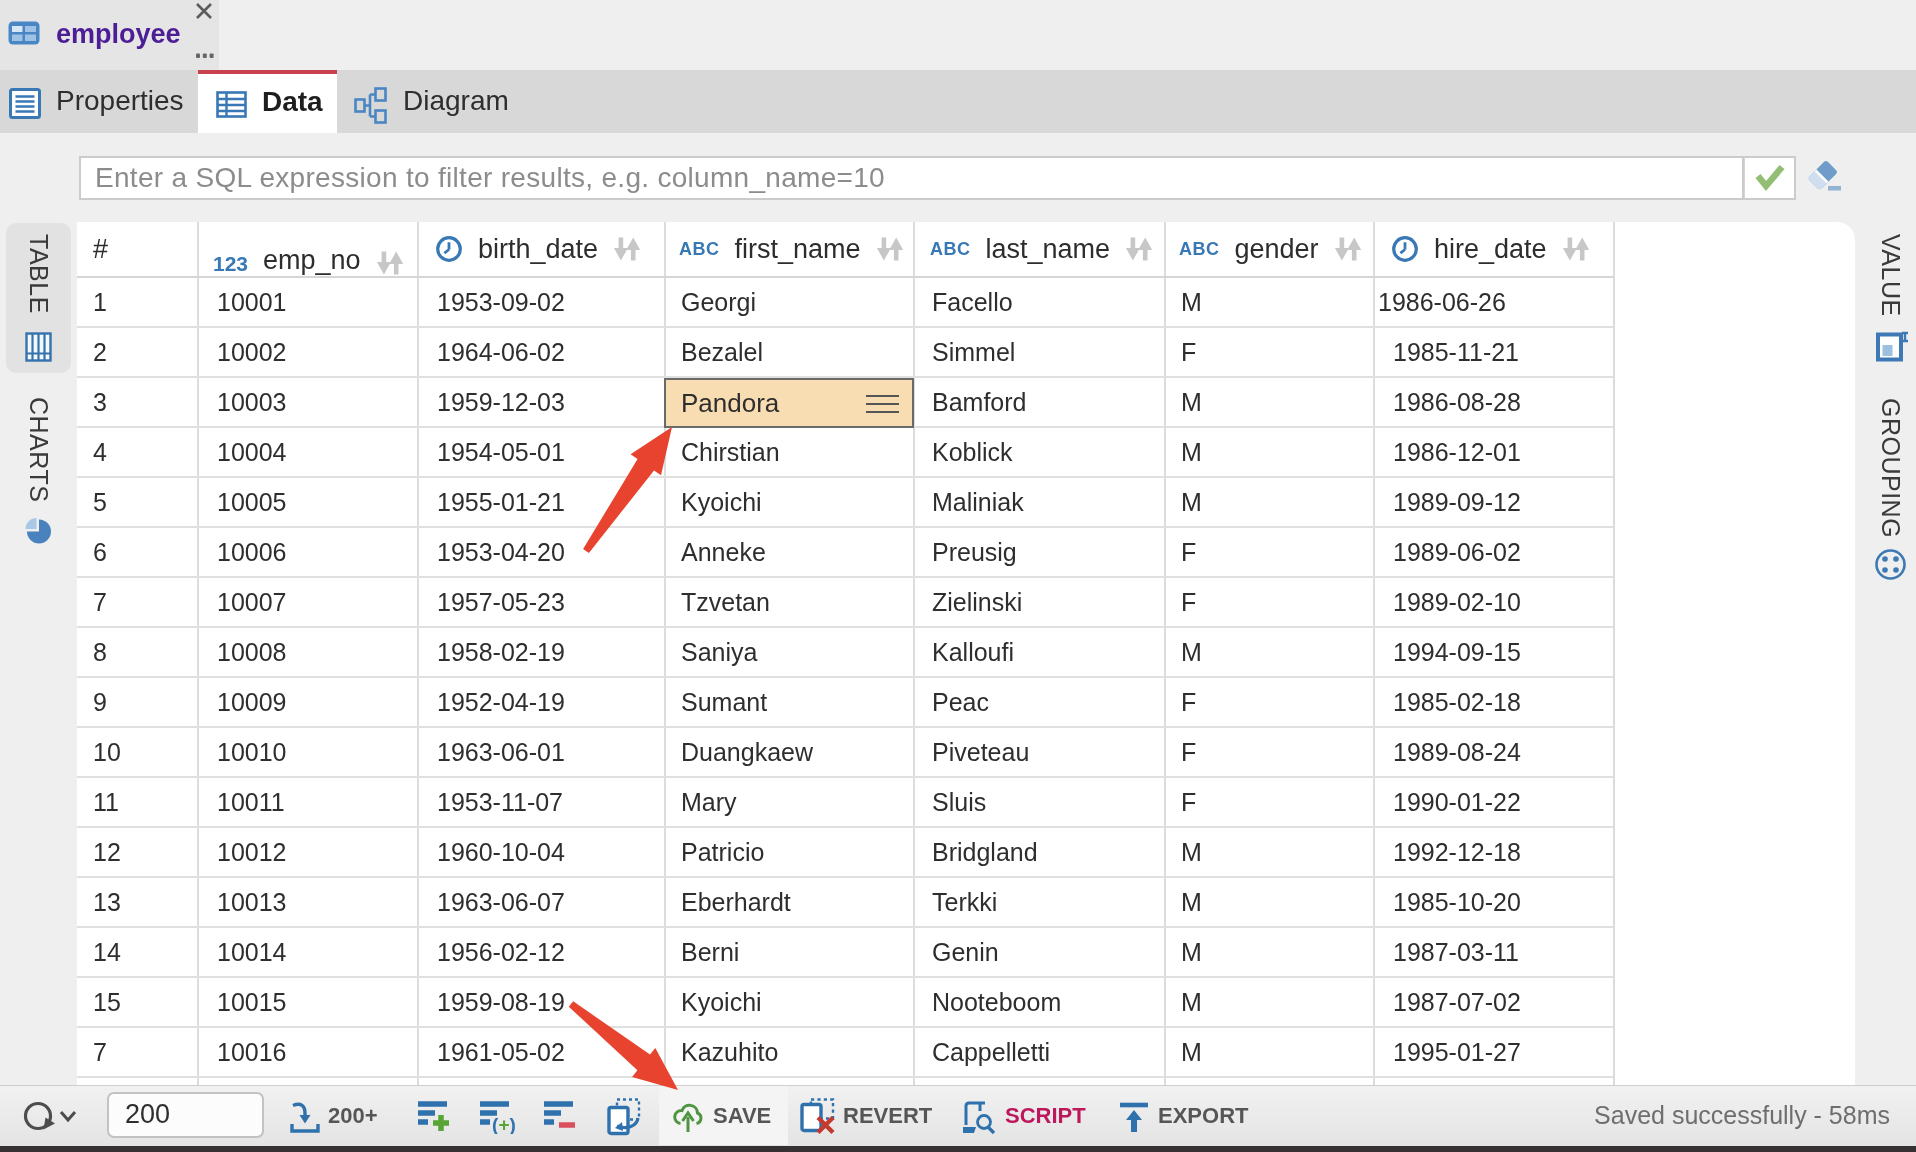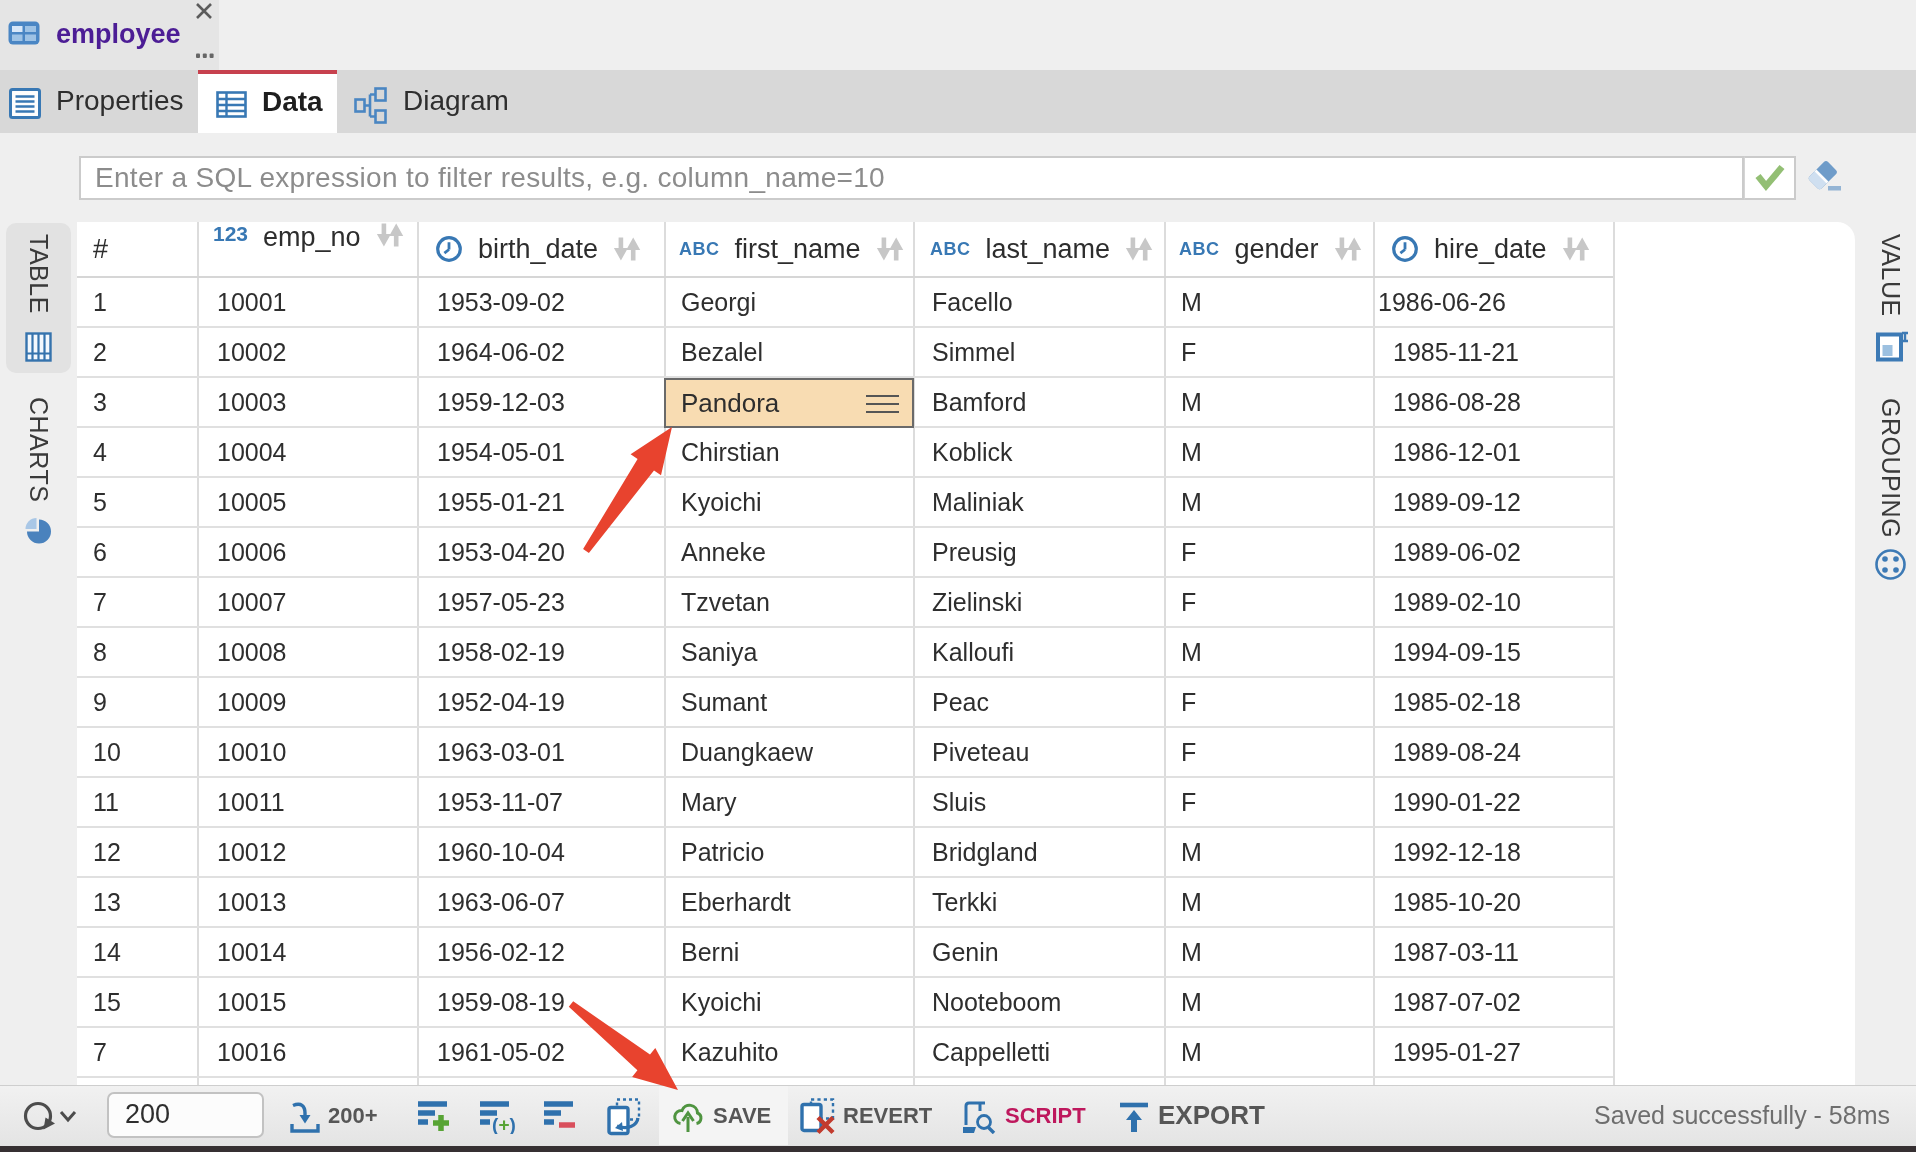--- a/index.html
+++ b/index.html
@@ -105,21 +105,21 @@
 <div class="a" style="left:77px;top:676px;width:1536px;height:2px;background:#e0e0e0"></div>
 <div class="a" style="left:77px;top:726px;width:1536px;height:2px;background:#e0e0e0"></div>
 <div class="a" style="left:77px;top:776px;width:1536px;height:2px;background:#e0e0e0"></div>
 <div class="a" style="left:77px;top:826px;width:1536px;height:2px;background:#e0e0e0"></div>
 <div class="a" style="left:77px;top:876px;width:1536px;height:2px;background:#e0e0e0"></div>
 <div class="a" style="left:77px;top:926px;width:1536px;height:2px;background:#e0e0e0"></div>
 <div class="a" style="left:77px;top:976px;width:1536px;height:2px;background:#e0e0e0"></div>
 <div class="a" style="left:77px;top:1026px;width:1536px;height:2px;background:#e0e0e0"></div>
 <div class="a" style="left:77px;top:1076px;width:1536px;height:2px;background:#e0e0e0"></div>
 <div class="a" style="left:93px;top:222px;height:54px;line-height:54px;font-size:27px;color:#2d2d2d">#</div>
-<div class="a" style="left:197px;top:222px;width:220px;height:54px;display:flex;align-items:flex-start;padding-left:16px;gap:15px;font-size:27px;color:#2d2d2d">
+<div class="a" style="left:197px;top:222px;width:220px;height:54px;display:flex;align-items:flex-end;padding-left:16px;gap:15px;font-size:27px;color:#2d2d2d">
     <span style="font-size:21px;font-weight:bold;color:#3878b4;flex:none">123</span>
     <span>emp_no</span>
     <svg class="sarr" width="28" height="26" viewBox="0 0 28 26" style="flex:none">
       <g fill="#c7c7c7">
         <path d="M5.6 1.5 h4.6 V12 h4.7 L7.9 24.5 L0.9 12 h4.7 Z"></path>
         <path d="M17.9 24.5 h4.6 V14 h4.7 L20.2 1.5 L13.2 14 h4.7 Z"></path>
       </g>
     </svg>
   </div>
 <div class="a" style="left:417px;top:222px;width:247px;height:54px;display:flex;align-items:center;padding-left:18px;gap:15px;font-size:27px;color:#2d2d2d">
@@ -254,21 +254,21 @@
     <span class="a" style="left:140px">10009</span>
     <span class="a" style="left:360px">1952-04-19</span>
     <span class="a" style="left:604px">Sumant</span>
     <span class="a" style="left:855px">Peac</span>
     <span class="a" style="left:1104px">F</span>
     <span class="a" style="left:1316px">1985-02-18</span>
   </div>
 <div class="a" style="left:77px;top:728px;width:1536px;height:50px;line-height:48px;font-size:25px;color:#2e2e2e">
     <span class="a" style="left:16px">10</span>
     <span class="a" style="left:140px">10010</span>
-    <span class="a" style="left:360px">1963-03-01</span>
+    <span class="a" style="left:360px">1963-06-01</span>
     <span class="a" style="left:604px">Duangkaew</span>
     <span class="a" style="left:855px">Piveteau</span>
     <span class="a" style="left:1104px">F</span>
     <span class="a" style="left:1316px">1989-08-24</span>
   </div>
 <div class="a" style="left:77px;top:778px;width:1536px;height:50px;line-height:48px;font-size:25px;color:#2e2e2e">
     <span class="a" style="left:16px">11</span>
     <span class="a" style="left:140px">10011</span>
     <span class="a" style="left:360px">1953-11-07</span>
     <span class="a" style="left:604px">Mary</span>
@@ -380,17 +380,17 @@
 <path d="M3 25 V6 Q3 3 6 3 H22 M17 3 V11" fill="none" stroke="#2f71ad" stroke-width="3"></path>
 <path d="M0 27 H13 L11 33 H0 Z" fill="#2f71ad"></path>
 <circle cx="21" cy="22" r="6.5" fill="none" stroke="#2f71ad" stroke-width="2.8"></circle>
 <path d="M25.5 27.5 L31 33" stroke="#2f71ad" stroke-width="3.4"></path>
 </svg>
 <div class="a" style="left:1005px;top:1085px;height:61px;line-height:61px;font-size:22px;font-weight:bold;color:#be185d">SCRIPT</div>
 <svg class="a" style="left:1119px;top:1102px" width="30" height="32" viewBox="0 0 30 32">
 <path d="M1 3 H29" stroke="#2f71ad" stroke-width="4.6"></path>
 <path d="M15 8 L23 18 H18 V30 H12 V18 H7 Z" fill="#2f71ad"></path>
 </svg>
-<div class="a" style="left:1158px;top:1085px;height:61px;line-height:61px;font-size:26px;font-weight:bold;color:#565656">EXPORT</div>
+<div class="a" style="left:1158px;top:1085px;height:61px;line-height:61px;font-size:22px;font-weight:bold;color:#565656">EXPORT</div>
 <div class="a" style="right:26px;top:1085px;height:61px;line-height:61px;font-size:25px;color:#6e6e6e">Saved successfully - 58ms</div>
 <svg class="a" style="left:0px;top:0px;pointer-events:none" width="1916" height="1152" viewBox="0 0 1916 1152">
 <polygon points="583.1,549.0 637.6,459.1 630.6,454.3 672.0,427.0 661.0,475.3 654.0,470.5 588.9,553.0" fill="#e8432e"></polygon>
 <polygon points="573.2,1001.3 650.0,1054.6 655.3,1048.0 678.0,1090.0 632.1,1076.9 637.4,1070.2 568.8,1006.7" fill="#e8432e"></polygon>
 </svg>
 </body></html>

